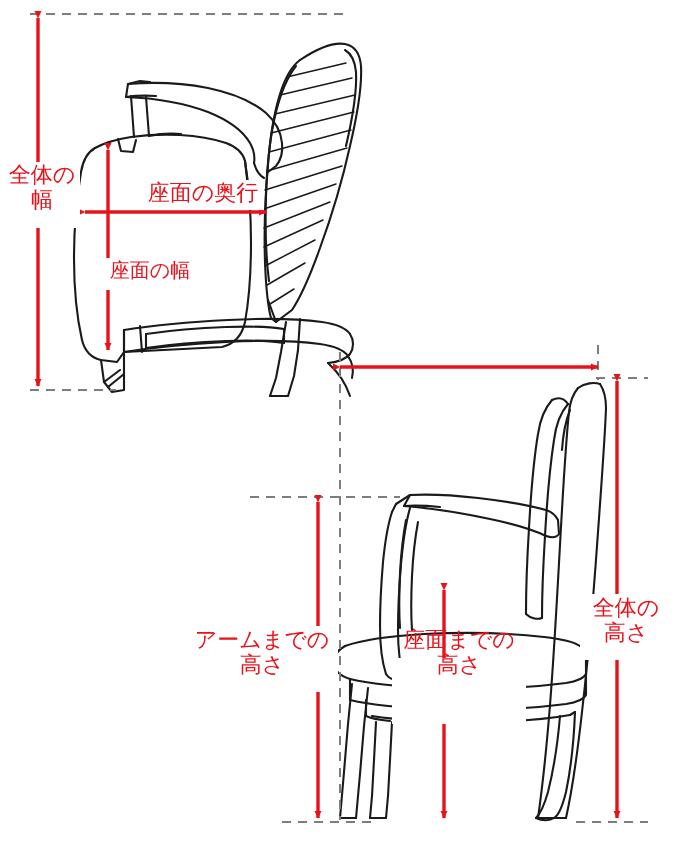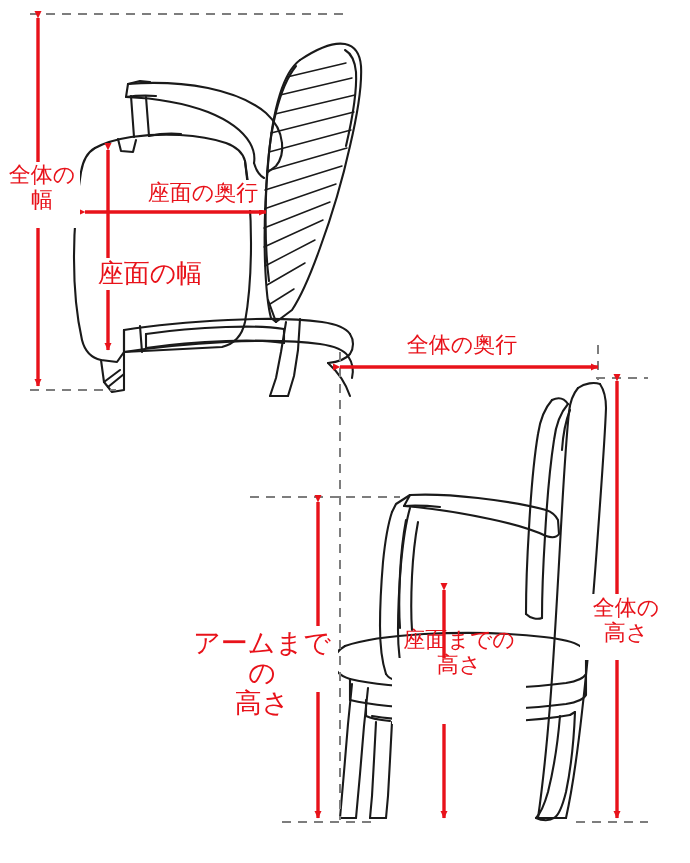--- a/index.html
+++ b/index.html
@@ -220,25 +220,24 @@
       <rect x="392" y="658" width="134" height="66"></rect>
       <rect x="580" y="594" width="92" height="66"></rect>
     </g>
   </svg>
 
   <div class="lbl" style="left:4px;top:163px;width:76px;font-size:22px;">全体の
 幅</div>
 
   <div class="lbl" style="left:124px;top:181px;width:158px;font-size:22px;">座面の奥行</div>
 
-  <div class="lbl" style="left:90px;top:259px;width:120px;font-size:26px;">座面の幅</div>
-
-  <div class="lbl" style="left:390px;top:333px;width:144px;font-size:22px;">全体の奥行</div>
-
-  <div class="lbl" style="left:184px;top:628px;width:156px;font-size:27px;">アームまでの
+  <div class="lbl" style="left:90px;top:259px;width:120px;font-size:20px;">座面の幅</div>
+
+
+  <div class="lbl" style="left:184px;top:628px;width:156px;font-size:22px;">アームまでの
 高さ</div>
 
   <div class="lbl" style="left:390px;top:628px;width:138px;font-size:22px;">座面までの
 高さ</div>
 
   <div class="lbl" style="left:578px;top:596px;width:96px;font-size:22px;">全体の
 高さ</div>
 
 </div>
 

